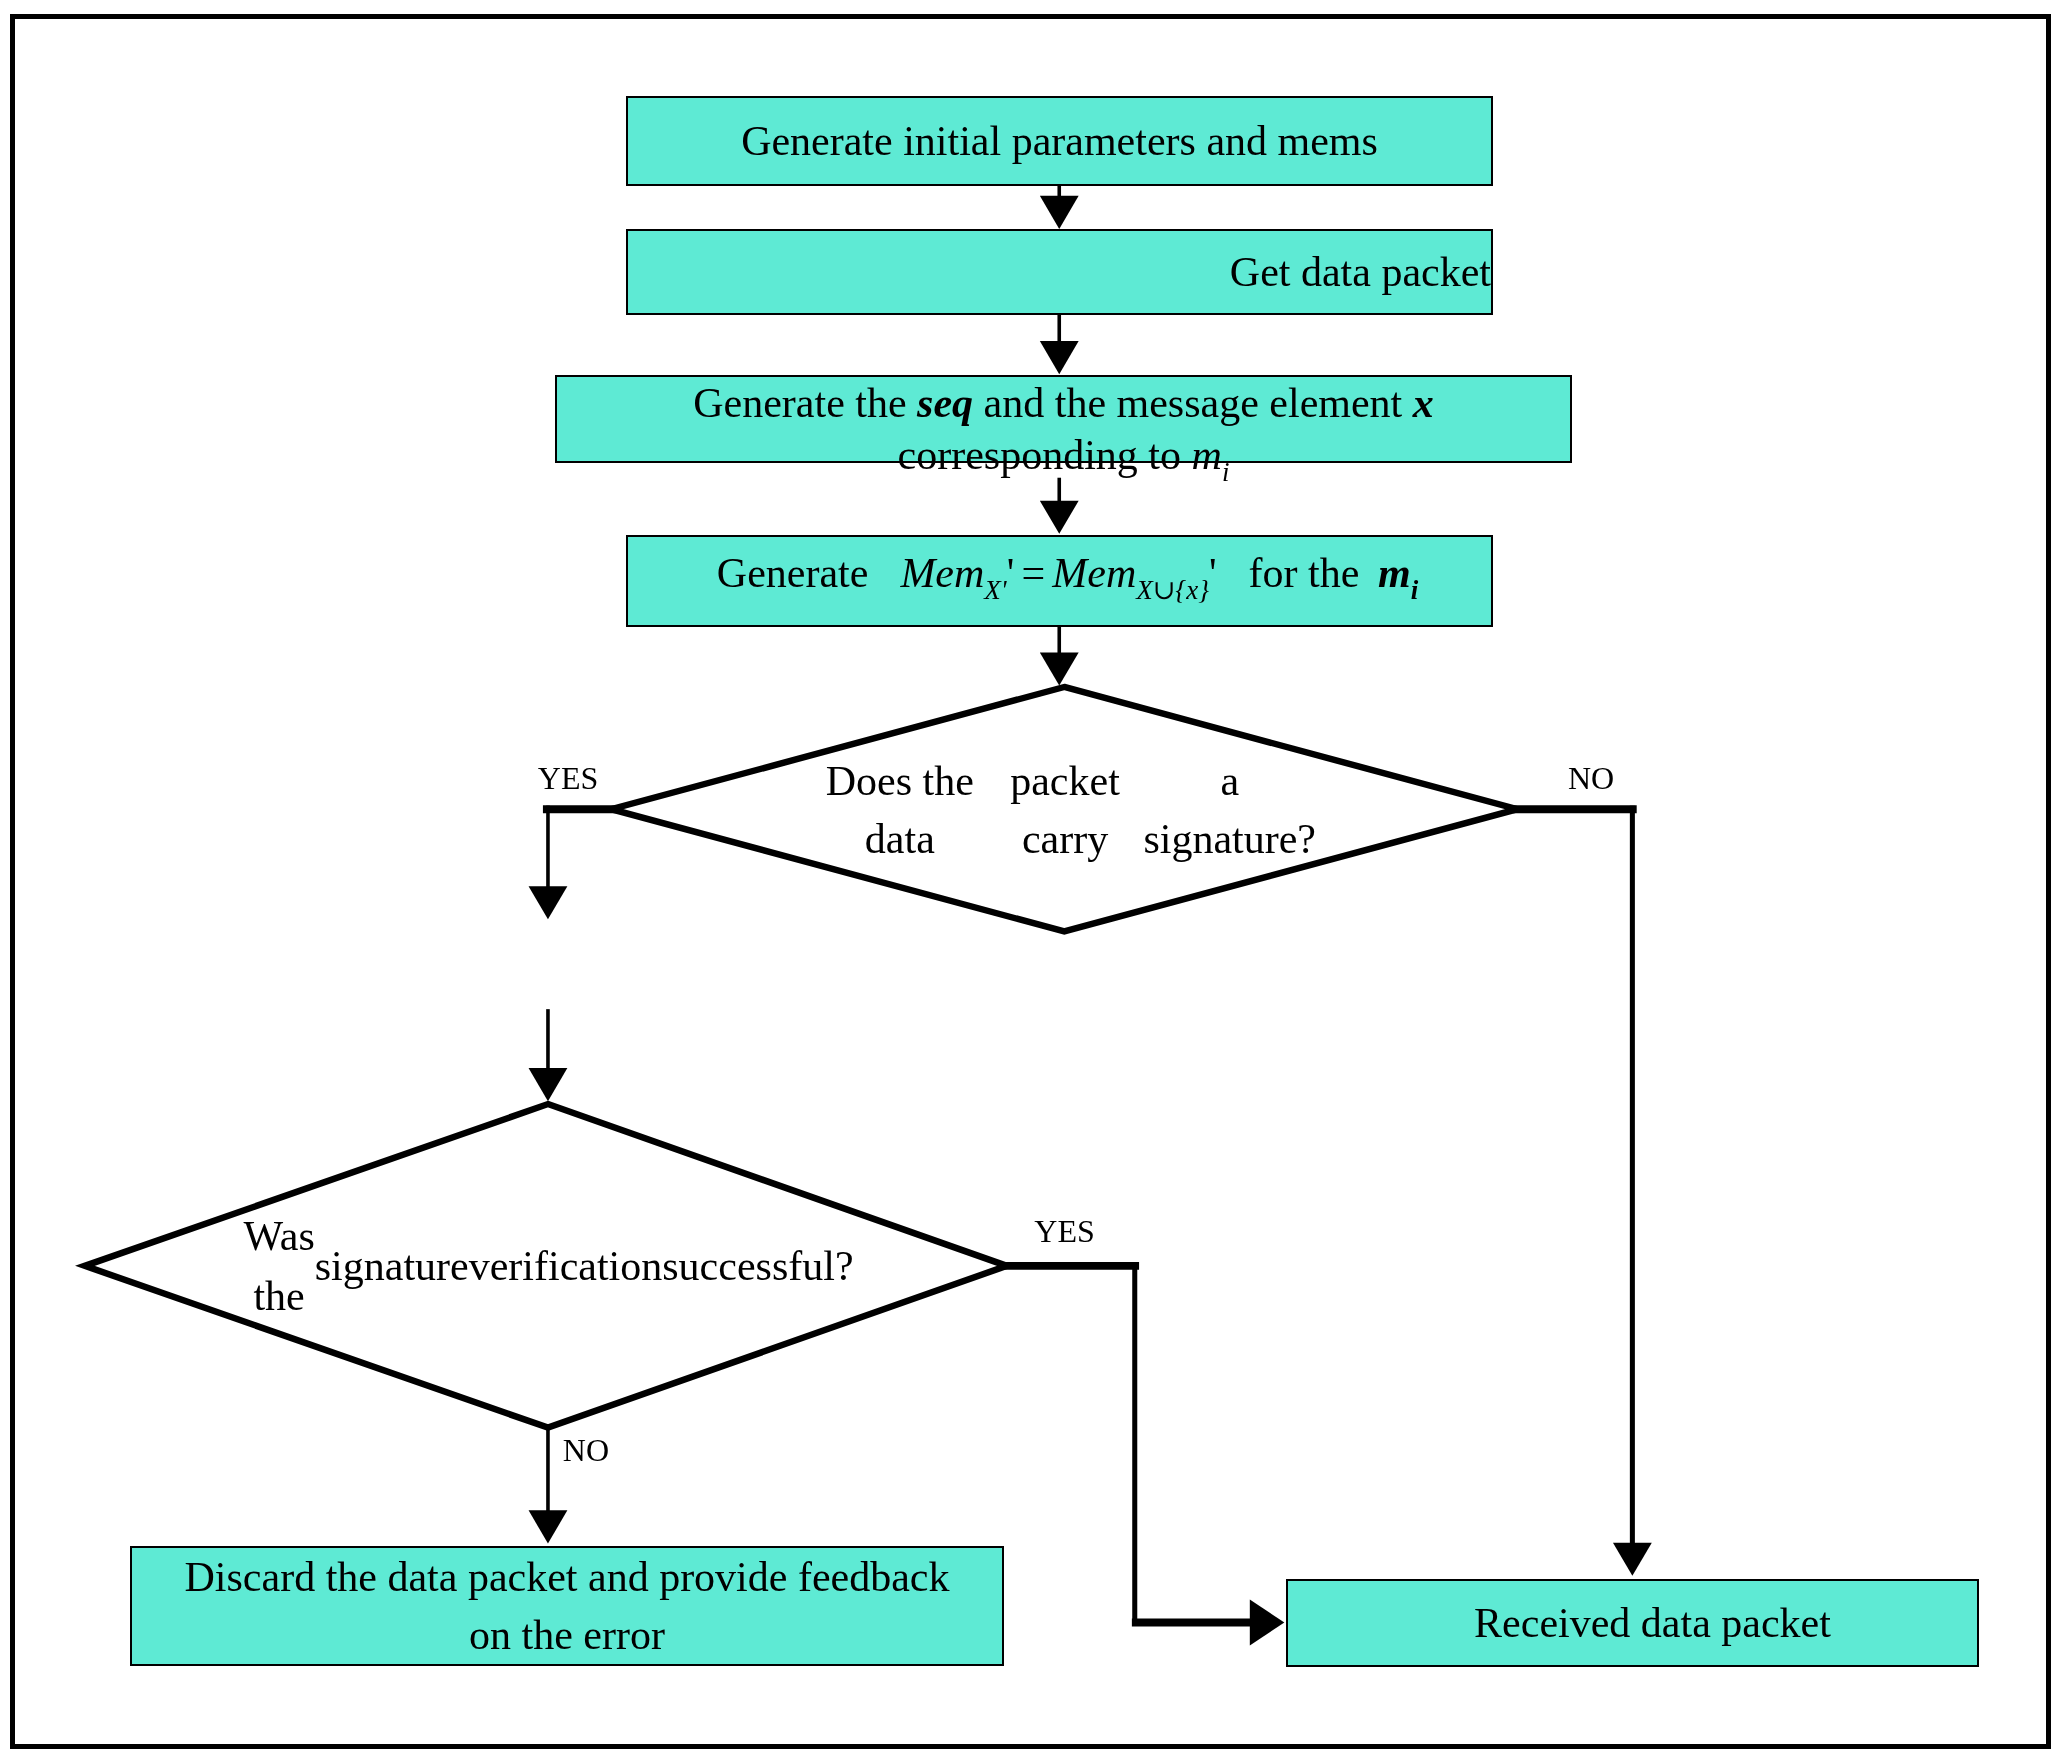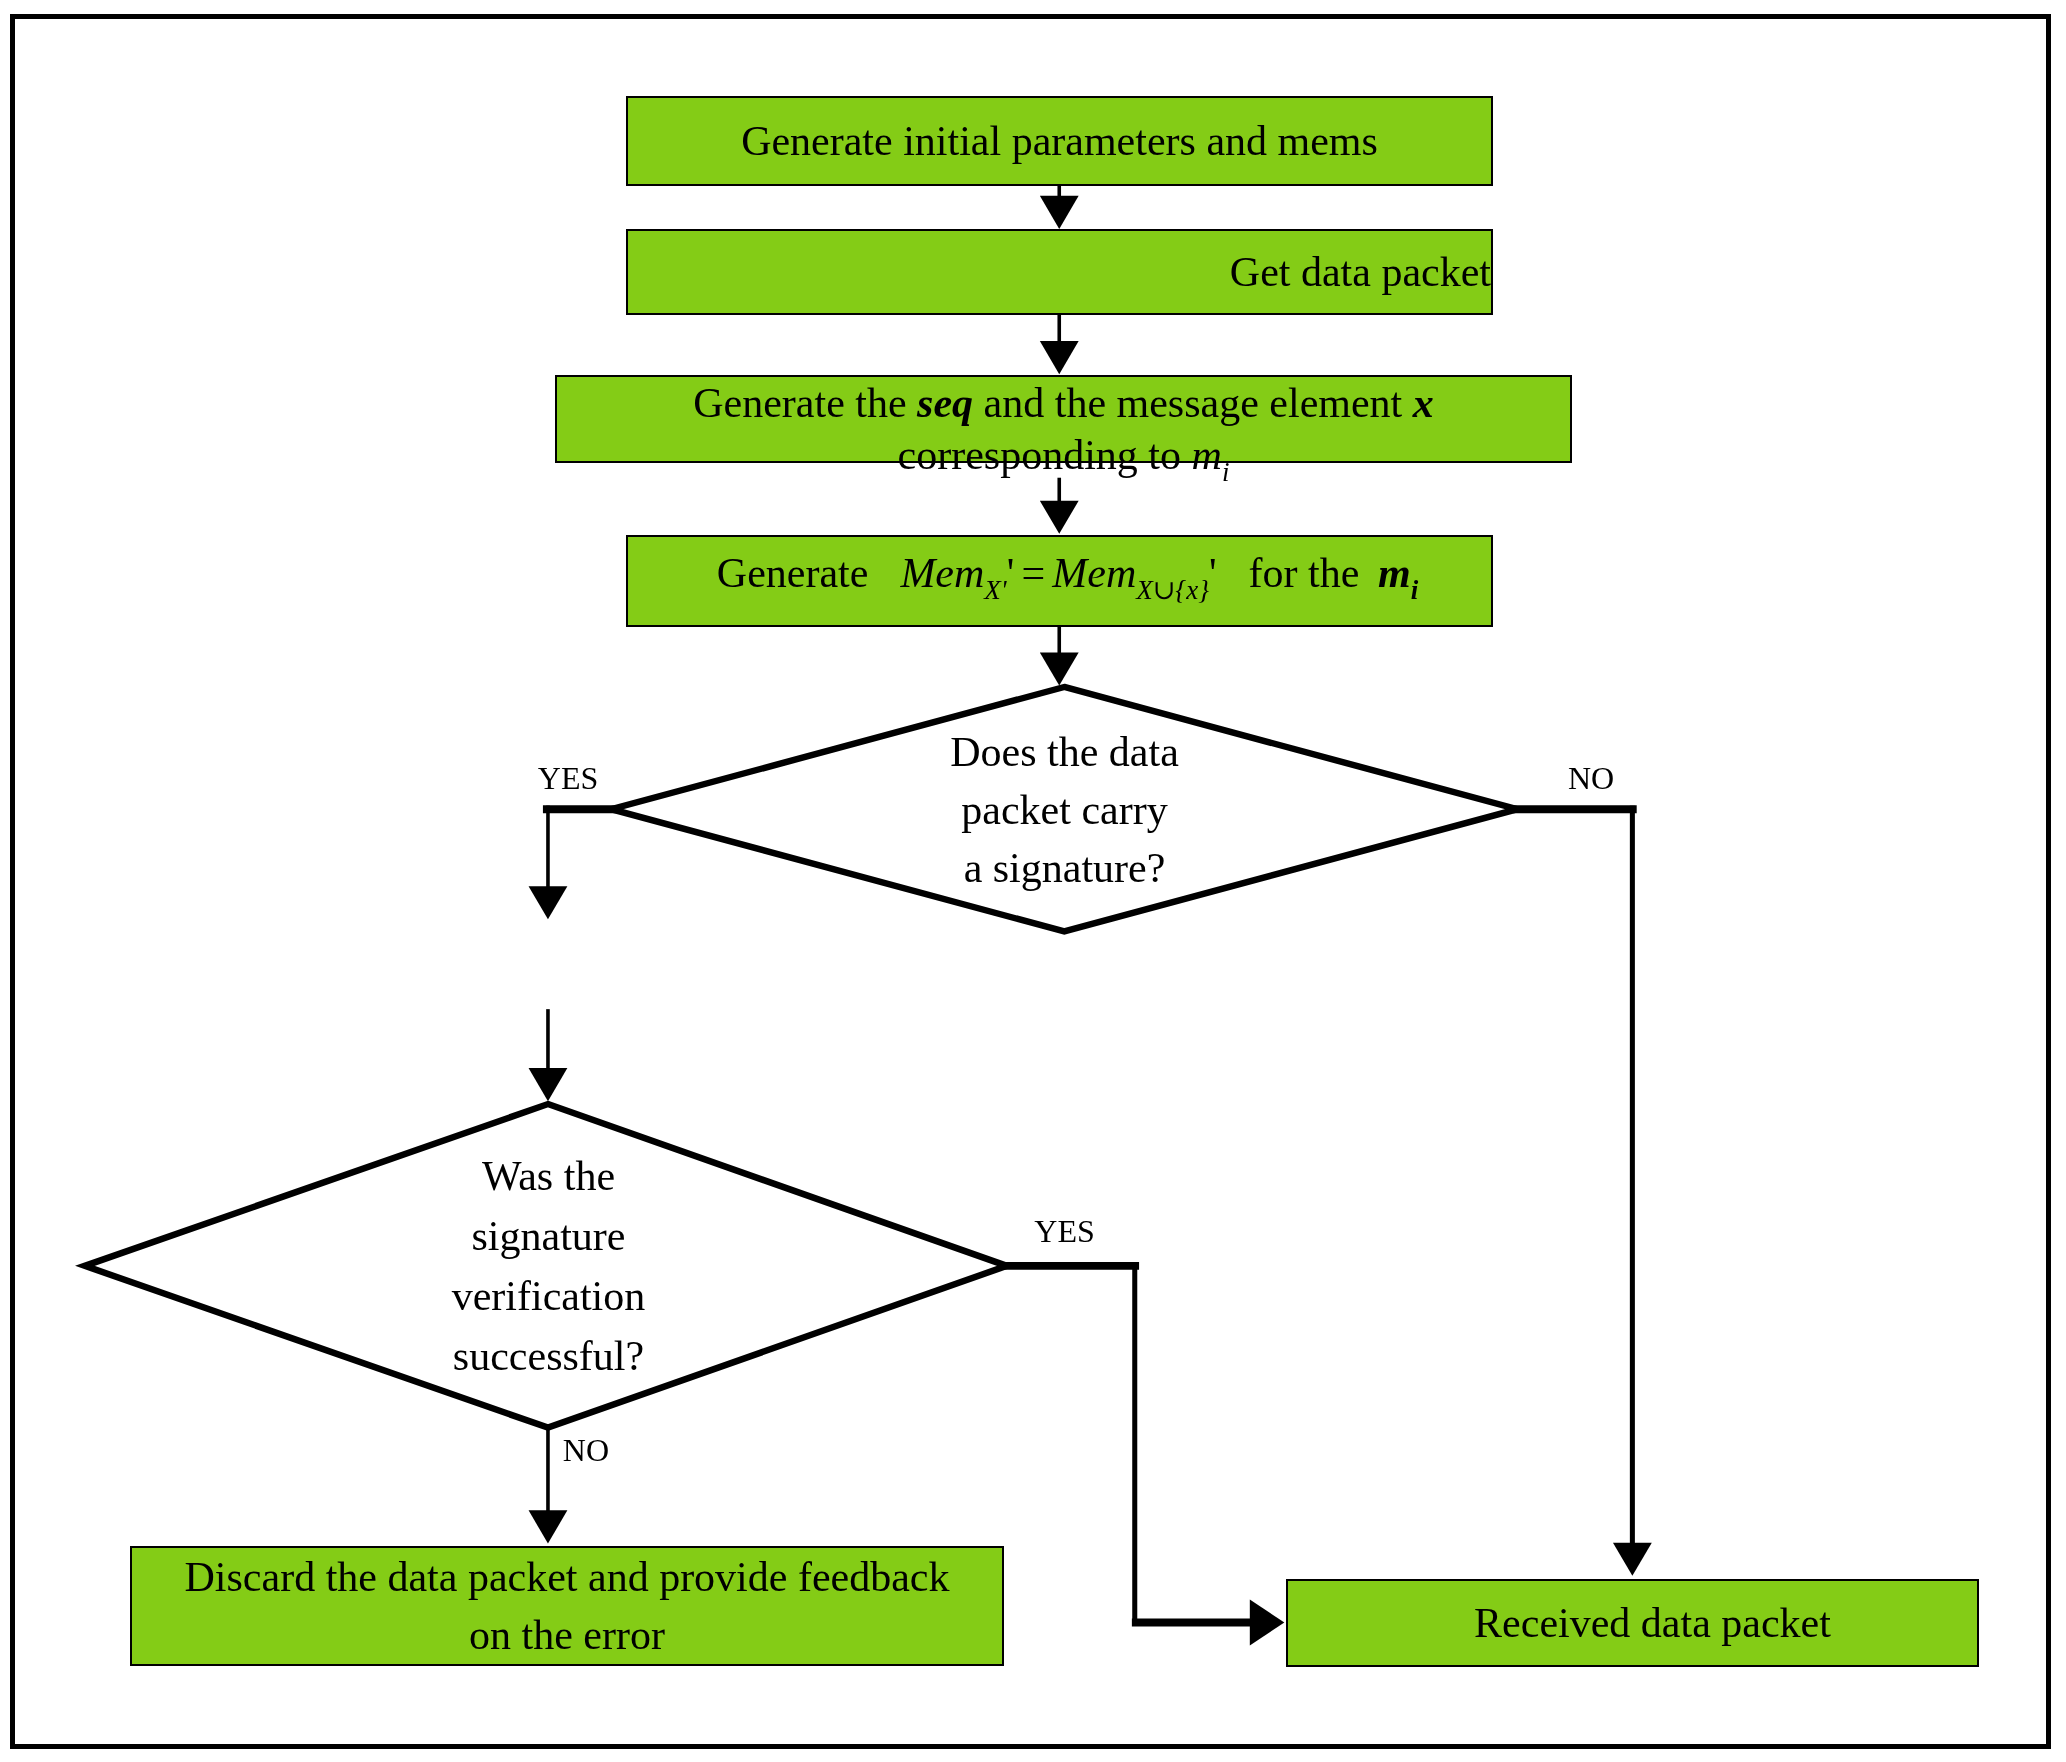--- a/index.html
+++ b/index.html
@@ -7,26 +7,26 @@
     position:relative;width:2066px;height:1763px;background:#ffffff;
     font-family:"Liberation Serif","DejaVu Serif",serif;color:#000;
     overflow:hidden;
   }
   .outer-border{
     position:absolute;left:10px;top:14.4px;width:2041px;height:1735px;
     border:5px solid #000;box-sizing:border-box;
   }
   .wires{position:absolute;left:0;top:0;}
   .node{
-    position:absolute;box-sizing:border-box;border:2.9px solid #000;background:#84cc16;
+    position:absolute;box-sizing:border-box;border:2.9px solid #000;background:#5eead4;
     display:flex;flex-direction:column;align-items:center;justify-content:center;
     font-size:42px;line-height:52px;text-align:center;white-space:pre-wrap;
   }
   .dtext{
-    position:absolute;display:flex;flex-direction:column;align-items:center;justify-content:center;
+    position:absolute;display:flex;flex-direction:row;align-items:center;justify-content:center;
     font-size:42px;text-align:center;
   }
   .dtext .dline{display:block;}
   .d1 .dline{line-height:58px;}
   .d2 .dline{line-height:60px;}
   .branch-label{
     position:absolute;font-size:32px;line-height:35px;text-align:center;
   }
   .branch-label.left-align{text-align:left;padding-left:5.8px;}
   .it{font-style:italic;}

